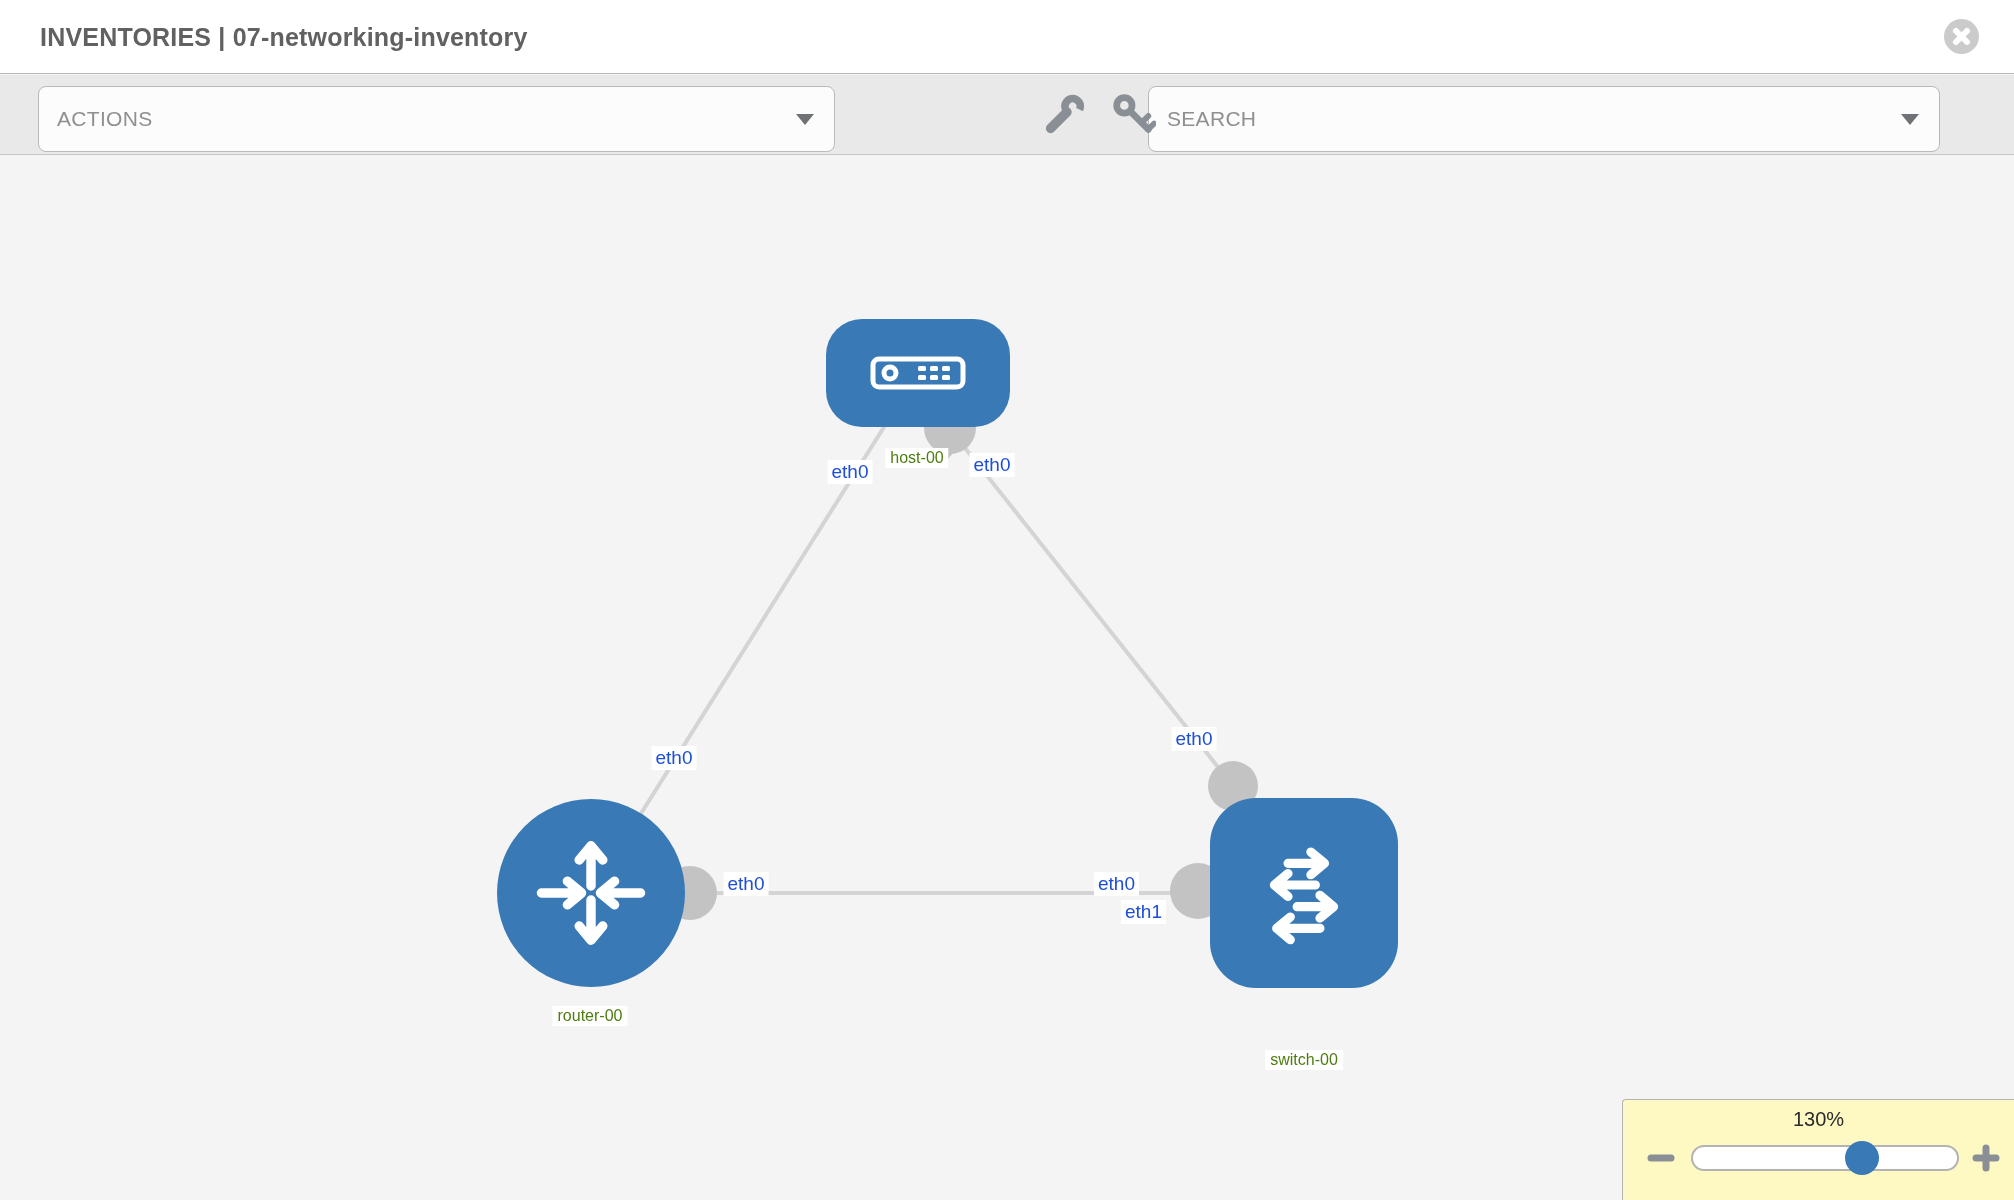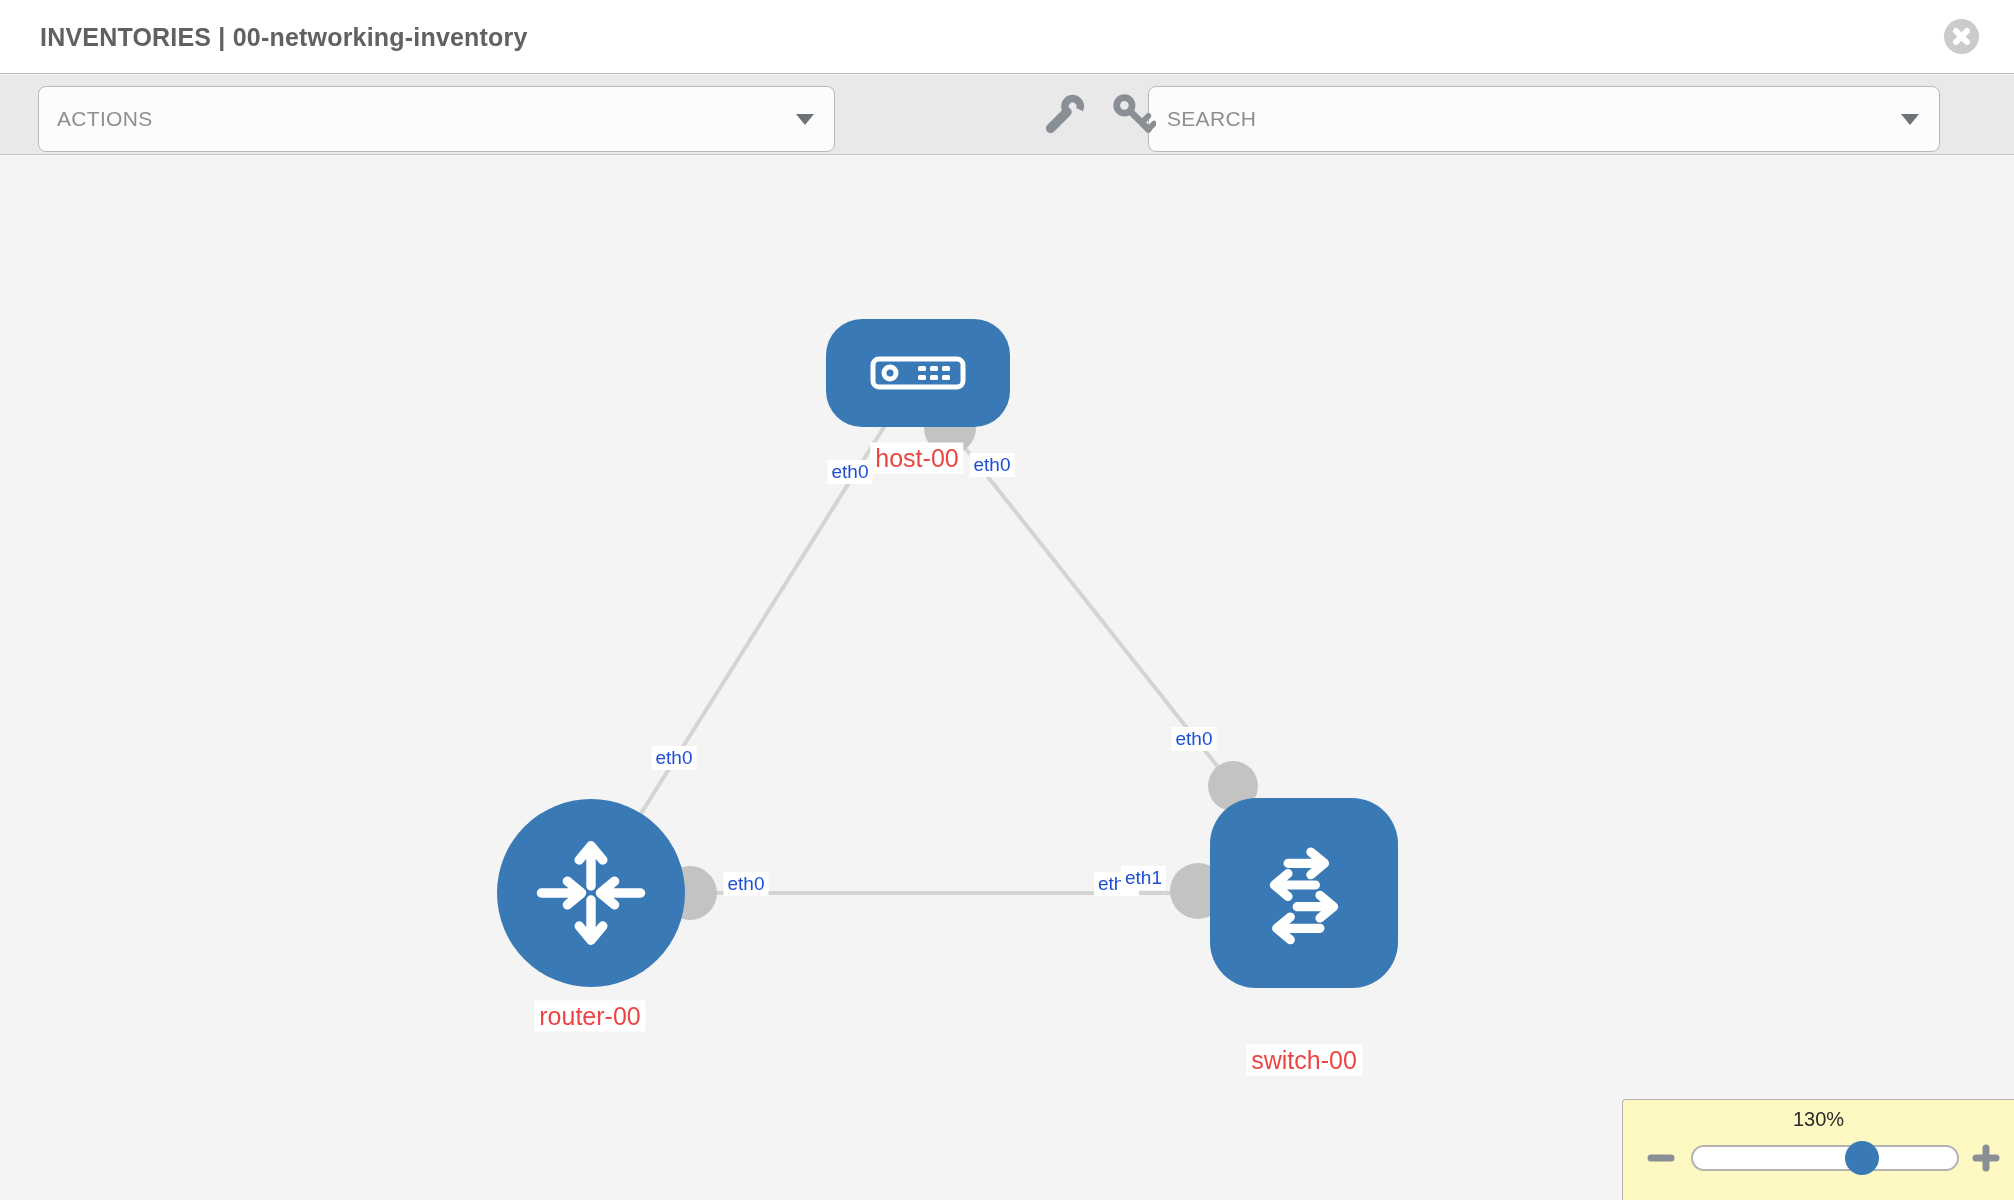--- a/index.html
+++ b/index.html
@@ -35,22 +35,22 @@
   
   .canvas { position:absolute; left:0; top:156px; width:2014px; height:1044px; background:#f4f4f4; }
   .canvas svg.wires { position:absolute; left:0; top:0; }
 
   .node { position:absolute; background:var(--node-blue,#3879b6); display:flex;
           align-items:center; justify-content:center; cursor:pointer; }
   .node-host   { left:826px; top:163px; width:184px; height:108px; border-radius:36px; }
   .node-router { left:497px; top:643px; width:188px; height:188px; border-radius:50%; }
   .node-switch { left:1210px; top:642px; width:188px; height:190px; border-radius:46px; }
 
-  .nlabel { position:absolute; transform:translate(-50%,-50%); background:#fff; color:#ef4444;
-            font-size:25px; padding:1px 5px; white-space:nowrap; }
+  .nlabel { position:absolute; transform:translate(-50%,-50%); background:#fff; color:#4d7c0f;
+            font-size:16px; padding:1px 5px; white-space:nowrap; }
   .ilabel { position:absolute; transform:translate(-50%,-50%); background:#fff; color:#1d4ed8;
             font-size:19px; padding:1px 4px; white-space:nowrap; }
   .ilabel.edge { transform:translateY(-50%); }
 
   
   .zoom-panel { position:absolute; left:1622px; top:1099px; width:392px; height:115px;
                 background:#fef9c3; border:1px solid #b3b3b3; border-right:none; border-bottom:none;
                 border-top-left-radius:4px; }
   .zoom-value { position:absolute; left:0; top:8px; width:100%; text-align:center;
                 font-size:20px; color:#2b2b2b; }
@@ -63,21 +63,21 @@
                  border-radius:50%; background:var(--node-blue,#3879b6); cursor:grab; }
 
   svg { display:block; }
 </style>
 </head>
 <body>
 
 <div class="app">
 
   <div class="hdr">
-    <h1>INVENTORIES | 00-networking-inventory</h1>
+    <h1>INVENTORIES | 07-networking-inventory</h1>
     <div class="close-btn">
       <svg width="35" height="35" viewBox="0 0 35 35">
         <line x1="12" y1="12" x2="23" y2="23" stroke="#fff" stroke-width="6" stroke-linecap="round"></line>
         <line x1="23" y1="12" x2="12" y2="23" stroke="#fff" stroke-width="6" stroke-linecap="round"></line>
       </svg>
     </div>
   </div>
 
   <div class="toolbar">
     <div class="combo combo-actions">
@@ -151,21 +151,21 @@
     <span class="nlabel" style="left:917px; top:302px;">host-00</span>
     <span class="nlabel" style="left:590px; top:860px;">router-00</span>
     <span class="nlabel" style="left:1304px; top:860px;margin-top:44px;">switch-00</span>
 
     <span class="ilabel" style="left:850px; top:316px;">eth0</span>
     <span class="ilabel" style="left:992px; top:309px;">eth0</span>
     <span class="ilabel" style="left:674px; top:602px;">eth0</span>
     <span class="ilabel" style="left:1194px; top:583px;">eth0</span>
     <span class="ilabel" style="left:746px; top:728px;">eth0</span>
     <span class="ilabel edge" style="left:1094px; top:728px;">eth0</span>
-    <span class="ilabel edge" style="left:1121px; top:722px;">eth1</span>
+    <span class="ilabel edge" style="left:1121px; top:756px;">eth1</span>
   </div>
 
   <div class="zoom-panel">
     <div class="zoom-value">130%</div>
     <div class="zbtn minus">
       <svg width="30" height="30" viewBox="0 0 30 30">
         <line x1="5" y1="15" x2="25" y2="15" stroke="#8a8f96" stroke-width="7" stroke-linecap="round"></line>
       </svg>
     </div>
     <div class="zoom-track">

